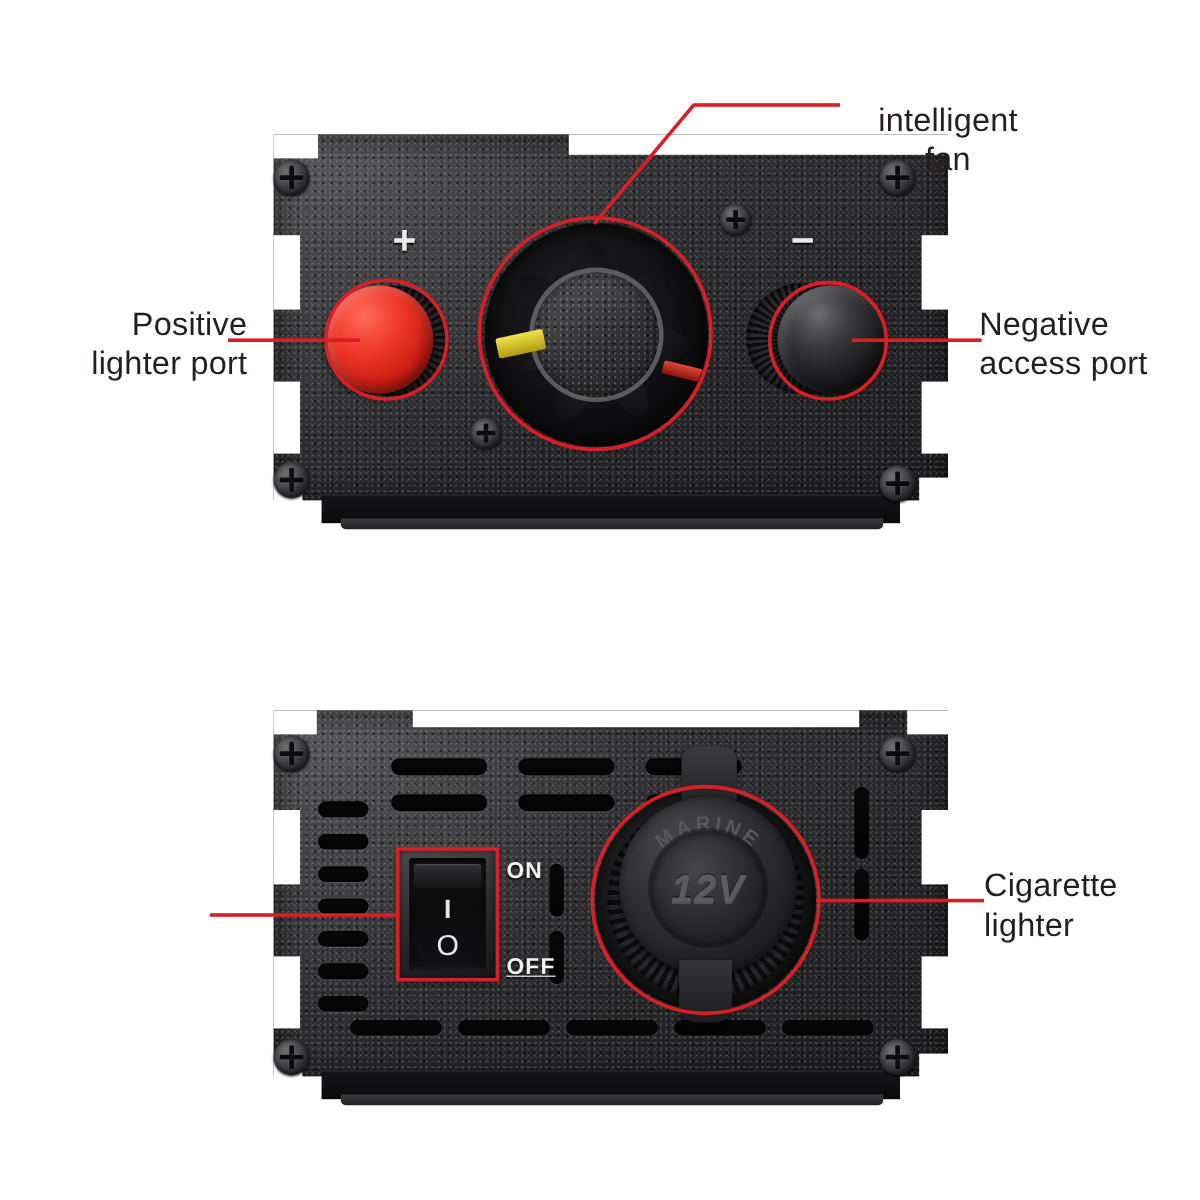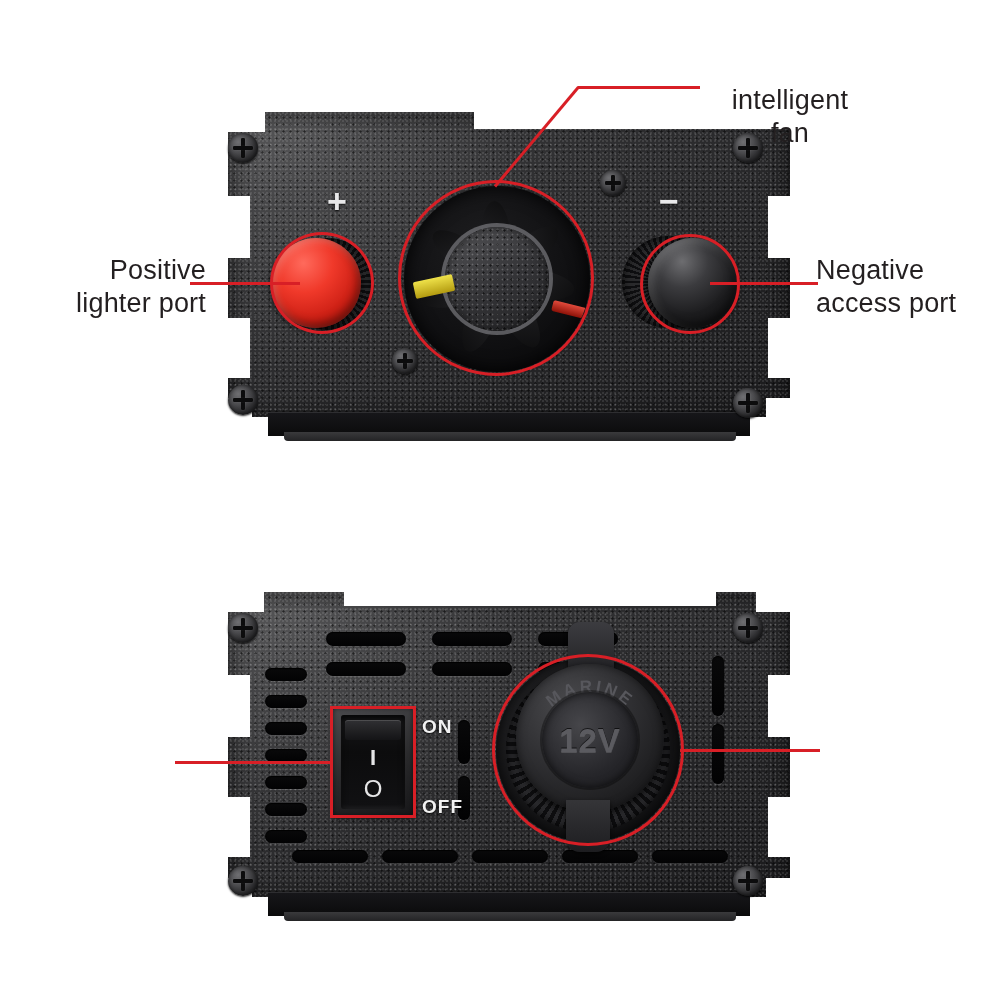--- a/index.html
+++ b/index.html
@@ -189,21 +189,21 @@
     box-shadow:0 2px 4px rgba(0,0,0,.7);
   }
   .socket-strap{
     position:absolute;
     background:linear-gradient(180deg,#3c3c40,#202023);
     border-radius:12px 12px 4px 4px;
     box-shadow:0 2px 4px rgba(0,0,0,.7);
   }
   .emboss-12v{
     position:absolute;left:0;right:0;text-align:center;
-    color:#5b5b60;font-size:33px;font-weight:700;
+    color:#5b5b60;font-size:33px;font-weight:700;font-style:italic;
     letter-spacing:1px;
     text-shadow:0 1px 0 rgba(255,255,255,.16), 0 -1px 0 rgba(0,0,0,.65);
   }
   .marine-arc{position:absolute;left:0;top:0;width:100%;height:100%;pointer-events:none;}
   .marine-arc text{
     fill:#57575c;font-family:"Liberation Sans",sans-serif;
     font-size:17px;font-weight:700;letter-spacing:3px;
   }
 </style>
 </head>
@@ -325,21 +325,21 @@
     <div class="vent" style="left:652px;top:850px;width:76px;height:13px;"></div>
 
     <div class="rocker-frame" style="left:333px;top:708px;width:80px;height:108px;">
       <div class="rocker-body" style="left:8px;top:7px;right:8px;bottom:7px;">
         <div class="rocker-top"></div>
         <div class="rock-mark" style="top:32px;font-size:22px;font-weight:700;">I</div>
         <div class="rock-mark" style="top:62px;font-size:24px;font-weight:400;">O</div>
       </div>
     </div>
     <div class="sw-label" style="left:422px;top:716px;">ON</div>
-    <div class="sw-label" style="left:422px;top:796px;">OFF</div>
+    <div class="sw-label" style="left:422px;top:796px;text-decoration:underline;">OFF</div>
 
     <div class="socket-recess" style="left:496px;top:658px;width:184px;height:184px;"></div>
     <div class="socket-knurl" style="left:506px;top:668px;width:164px;height:164px;"></div>
     <div class="socket-strap" style="left:568px;top:622px;width:46px;height:54px;"></div>
     <div class="socket-cap" style="left:516px;top:664px;width:148px;height:148px;">
       <svg class="marine-arc" viewBox="0 0 148 148">
         <defs>
           <path id="marinePath" d="M 20,82 A 54,54 0 0 1 128,82" fill="none"></path>
         </defs>
         <text><textPath href="#marinePath" startOffset="50%" text-anchor="middle">MARINE</textPath></text>
@@ -349,15 +349,17 @@
       </div>
     </div>
     <div class="socket-tab" style="left:566px;top:800px;width:44px;height:52px;"></div>
 
     <div class="ann-rect" style="left:330px;top:706px;width:86px;height:112px;"></div>
     <div class="ann-circle" style="left:492px;top:654px;width:192px;height:192px;"></div>
 
     <div class="ann-line" style="left:175px;top:761px;width:158px;"></div>
     <div class="ann-line" style="left:680px;top:749px;width:140px;"></div>
 
+    <div class="callout left" style="left:820px;top:722px;width:180px;">Cigarette
+lighter</div>
   </div>
 
 </div>
 
 </body></html>

